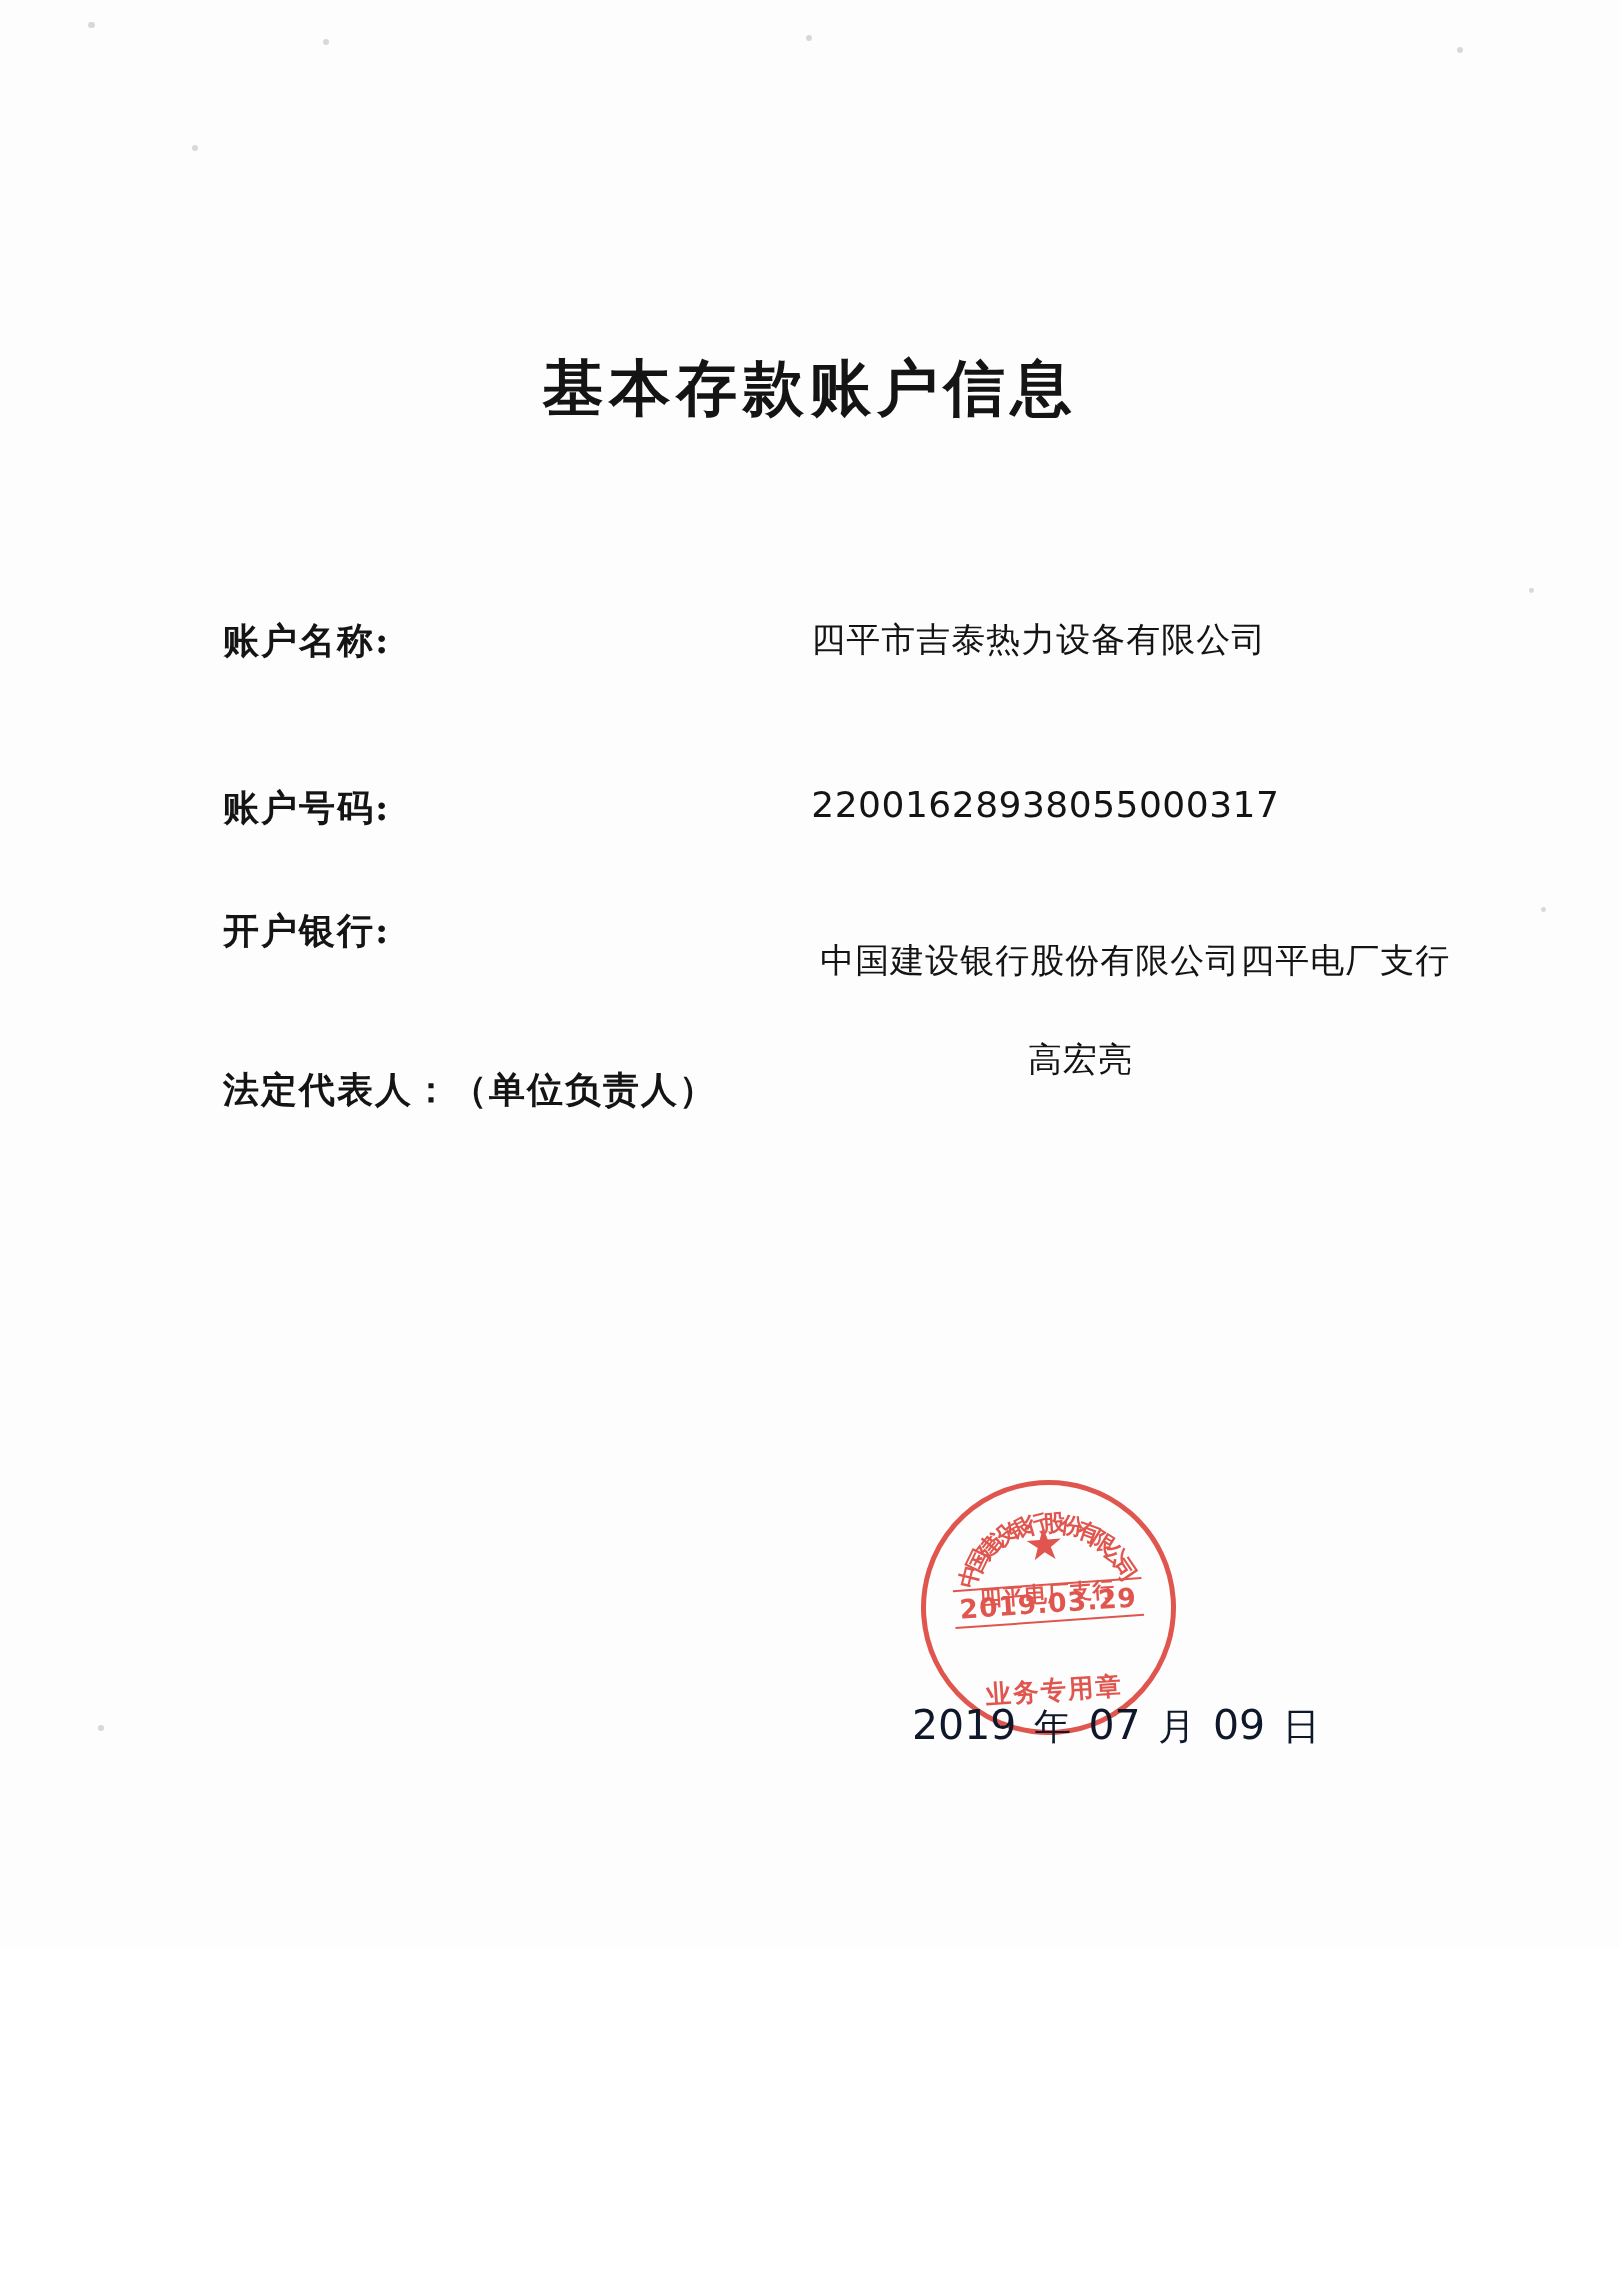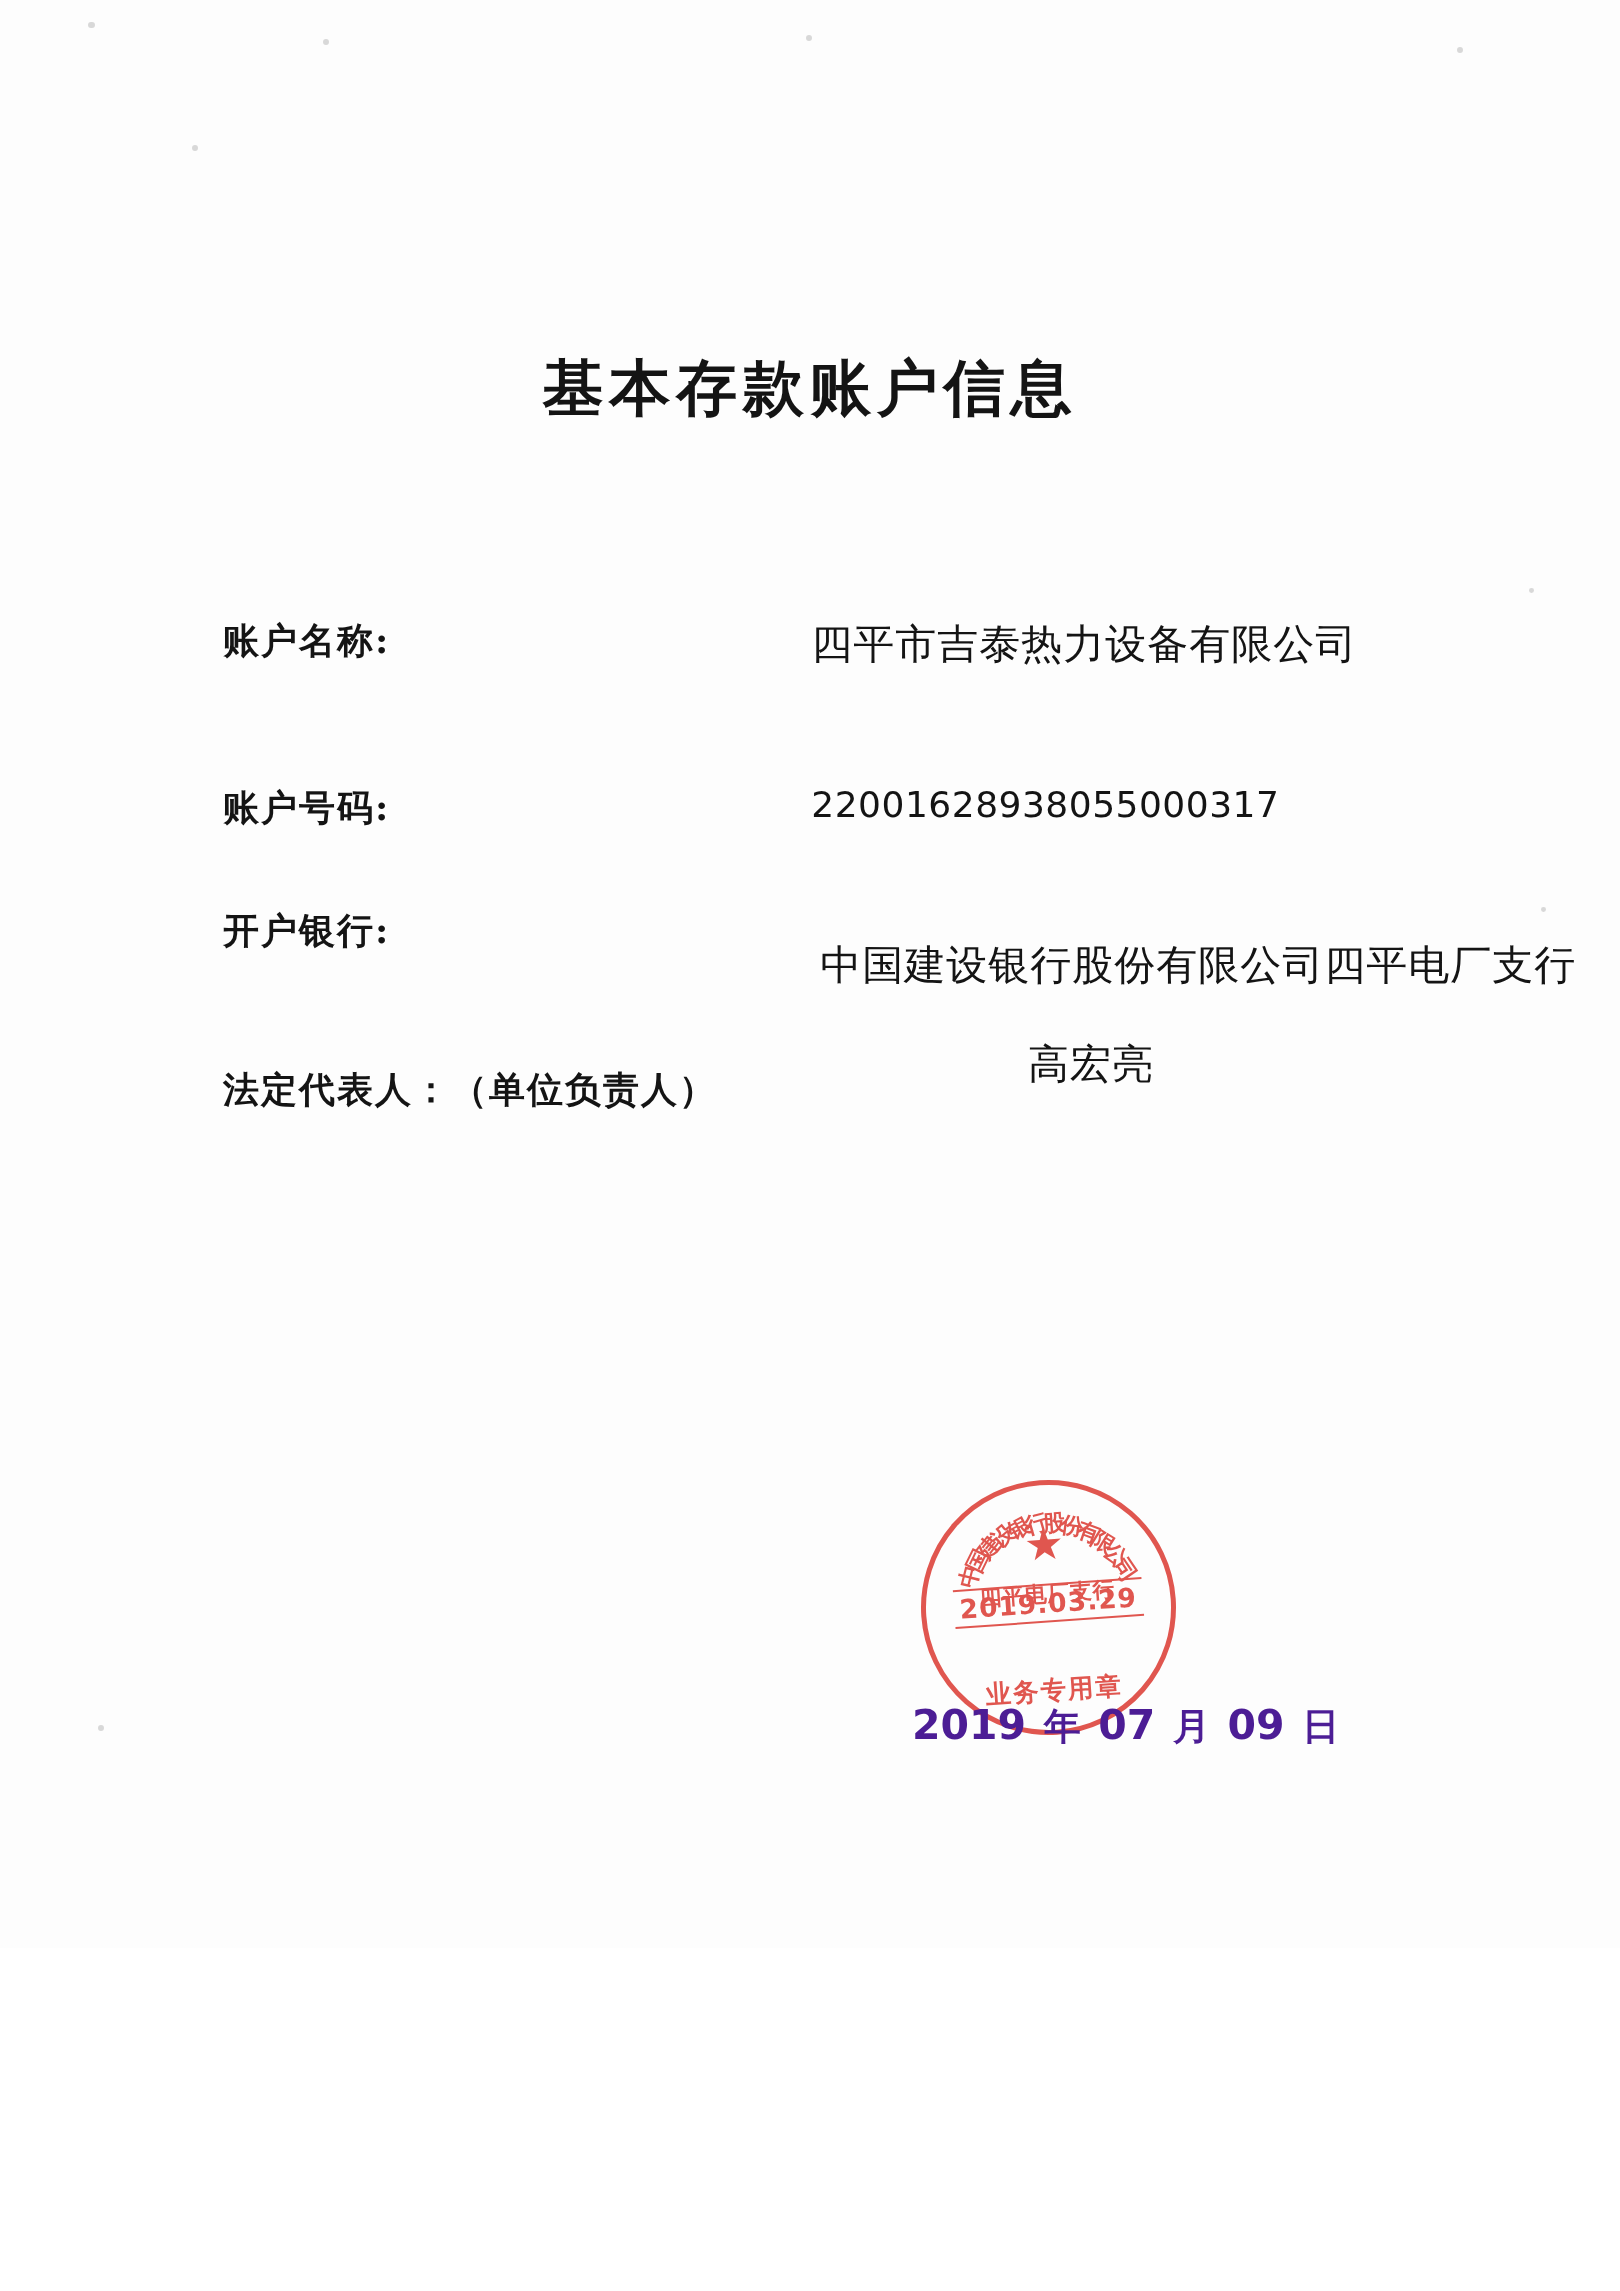--- a/index.html
+++ b/index.html
@@ -48,21 +48,21 @@
   }
   .field-label {
     font-size: 36px;
     font-weight: bold;
     letter-spacing: 2px;
     color: #141414;
     white-space: nowrap;
     font-family: "DejaVu Serif", "Liberation Serif", serif;
   }
   .field-value {
-    font-size: 41px;
+    font-size: 34px;
     color: #141414;
     white-space: nowrap;
     font-family: "DejaVu Sans", "Liberation Sans", sans-serif;
     font-weight: 500;
   }
   .field-value.cjk {
     font-family: "DejaVu Serif", "Liberation Serif", serif;
     letter-spacing: 1px;
   }
 
@@ -89,23 +89,22 @@
   #f-code .field-value      { margin-left: 434px; font-size: 36px; }
 
   
   .date-line {
     position: absolute;
     top: 1701px;
     left: 912px;
     display: flex;
     align-items: baseline;
     font-size: 41px;
-    color: #4c1d95;
+    color: #0f172a;
     font-family: "DejaVu Sans", "Liberation Sans", sans-serif;
-    font-weight: bold;
   }
   .date-line .num { font-family: "DejaVu Sans", "Liberation Sans", sans-serif; }
   .date-line .unit {
     font-family: "DejaVu Serif", "Liberation Serif", serif;
     font-size: 37px;
     margin: 0 17.6px;
   }
 
   
   .seal {

